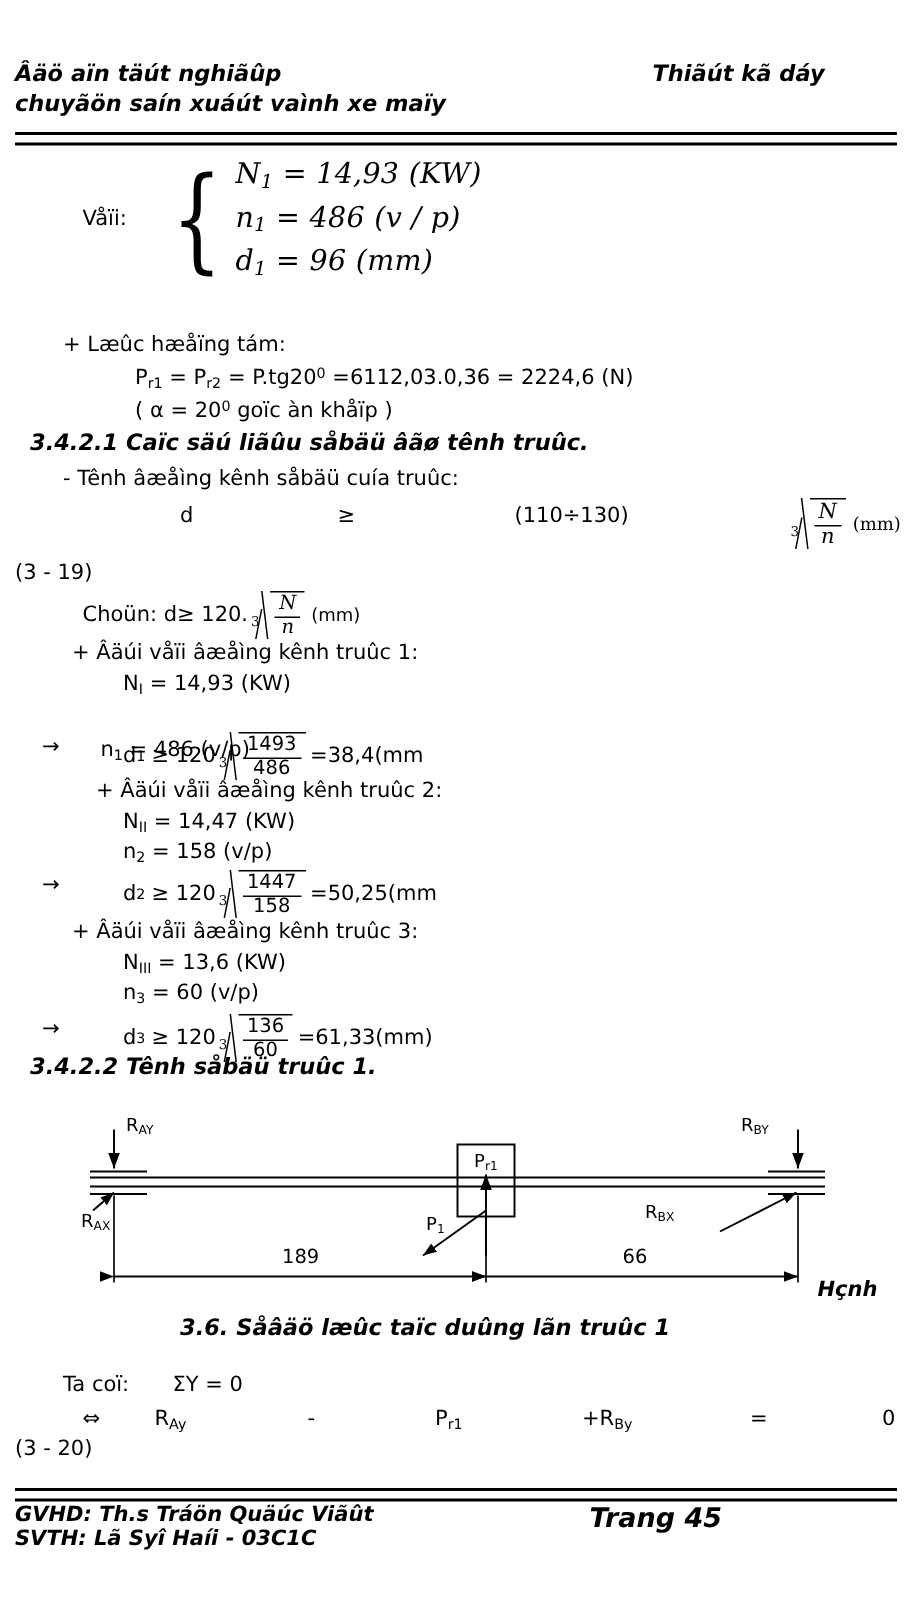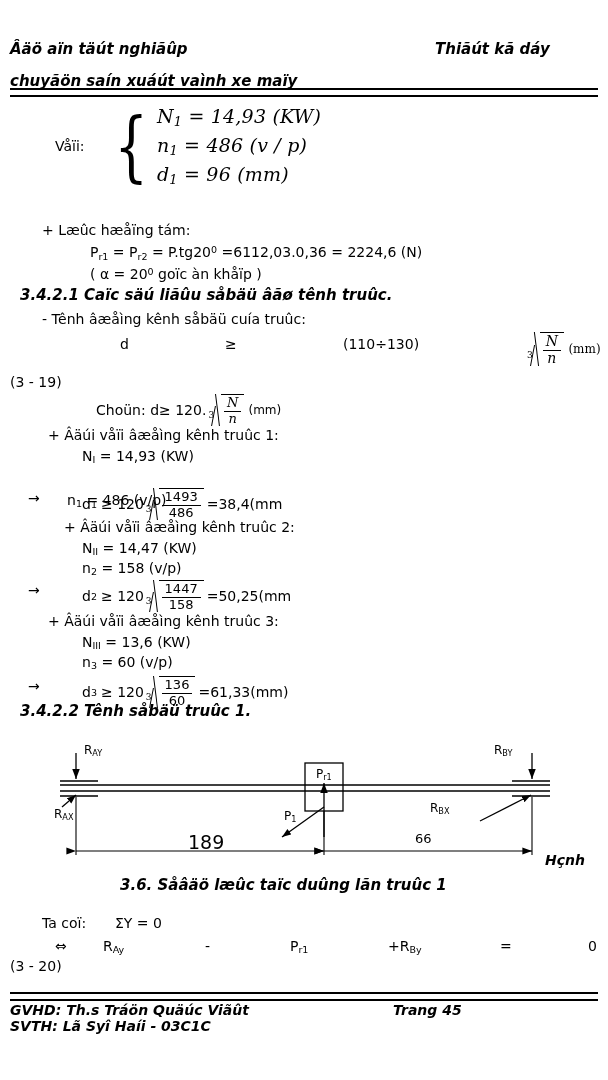--- a/index.html
+++ b/index.html
@@ -8,21 +8,21 @@
     font-family:"DejaVu Sans","Liberation Sans",sans-serif;
     position:relative;overflow:hidden;
   }
   .page{position:relative;width:608px;height:1080px;}
 
   
   .header{position:absolute;left:10px;top:40px;width:590px;}
   .hdr-left{font-size:15px;font-weight:bold;font-style:italic;white-space:nowrap;}
   .hdr-right{font-size:15px;font-weight:bold;font-style:italic;white-space:nowrap;
              position:absolute;left:425px;top:0;}
-  .hdr-line2{font-size:15px;font-weight:bold;font-style:italic;margin-top:14px;}
+  .hdr-line2{font-size:15px;font-weight:bold;font-style:italic;margin-top:2px;}
   .rule-double{position:absolute;left:10px;top:88px;width:588px;height:5px;
      border-top:2px solid #000;border-bottom:2px solid #000;}
 
   
   .t{position:absolute;font-size:14px;white-space:nowrap;}
   .b{font-weight:bold;font-style:italic;}
   .sec{position:absolute;font-size:15px;font-weight:bold;font-style:italic;white-space:nowrap;}
 
   sub{font-size:.68em;vertical-align:-.25em;}
   sup{font-size:.68em;vertical-align:.45em;}
@@ -50,21 +50,21 @@
   .frac .den{display:block;border-top:1.3px solid #000;padding:0 3px;}
   .serif-it{font-family:"DejaVu Serif","Liberation Serif",serif;font-style:italic;}
 
   
   .diagram{position:absolute;left:60px;top:745px;width:490px;height:115px;}
 
   
   .rule-foot{position:absolute;left:10px;top:992px;width:588px;height:5px;
      border-top:2px solid #000;border-bottom:2px solid #000;}
   .foot{position:absolute;left:10px;top:1002px;font-size:14px;font-weight:bold;font-style:italic;}
-  .foot-r{position:absolute;left:393px;top:1002px;font-size:14px;font-weight:bold;font-style:italic;}
+  .foot-r{position:absolute;left:393px;top:1002px;font-size:18px;font-weight:bold;font-style:italic;}
 </style>
 </head>
 <body>
 
 <div class="page">
 
   <div class="header">
     <div class="hdr-left">Âäö aïn täút nghiãûp</div>
     <div class="hdr-right">Thiãút kã dáy</div>
     <div class="hdr-line2">chuyãön saín xuáút vaình xe maïy</div>
@@ -120,21 +120,21 @@
           <span class="num">N</span>
           <span class="den">n</span>
         </span>
       </span>
     </span>
     <span class="serif-it" style="font-style:normal;font-size:12px;">(mm)</span>
   </div>
 
   <div class="t" style="left:10px;top:374px;">(3 - 19)</div>
 
-  <div class="t" style="left:55px;top:394px;display:flex;align-items:center;margin-left:41px;">
+  <div class="t" style="left:55px;top:394px;display:flex;align-items:center;">
     <span>Choün: d≥ 120.</span>
     <span class="rad" style="margin-left:2px;">
       <span class="rad-idx">3</span>
       <span class="rad-sign"></span>
       <span class="rad-body">
         <span class="frac serif-it" style="font-size:13px;">
           <span class="num">N</span>
           <span class="den">n</span>
         </span>
       </span>
@@ -279,21 +279,21 @@
     </div>
     <div class="t" style="left:370px;top:56px;font-size:12px;">
       <span>R</span><sub>BX</sub>
     </div>
     <div class="t" style="left:256px;top:22px;font-size:12px;">
       <span>P</span><sub>r1</sub>
     </div>
     <div class="t" style="left:224px;top:64px;font-size:12px;">
       <span>P</span><sub>1</sub>
     </div>
-    <div class="t" style="left:128px;top:86px;font-size:19px;">189</div>
+    <div class="t" style="left:128px;top:86px;font-size:13px;">189</div>
     <div class="t" style="left:355px;top:86px;font-size:13px;">66</div>
   </div>
 
   <div class="t b" style="left:545px;top:852px;font-size:14px;">Hçnh</div>
   <div class="t b" style="left:120px;top:876px;font-size:15px;">3.6. Såâäö læûc taïc duûng lãn truûc 1</div>
 
   <div class="t" style="left:42px;top:915px;">Ta coï:</div>
   <div class="t" style="left:115px;top:915px;text-align:right;">ΣY = 0</div>
 
   <div class="t" style="left:55px;top:938px;">⇔</div>

